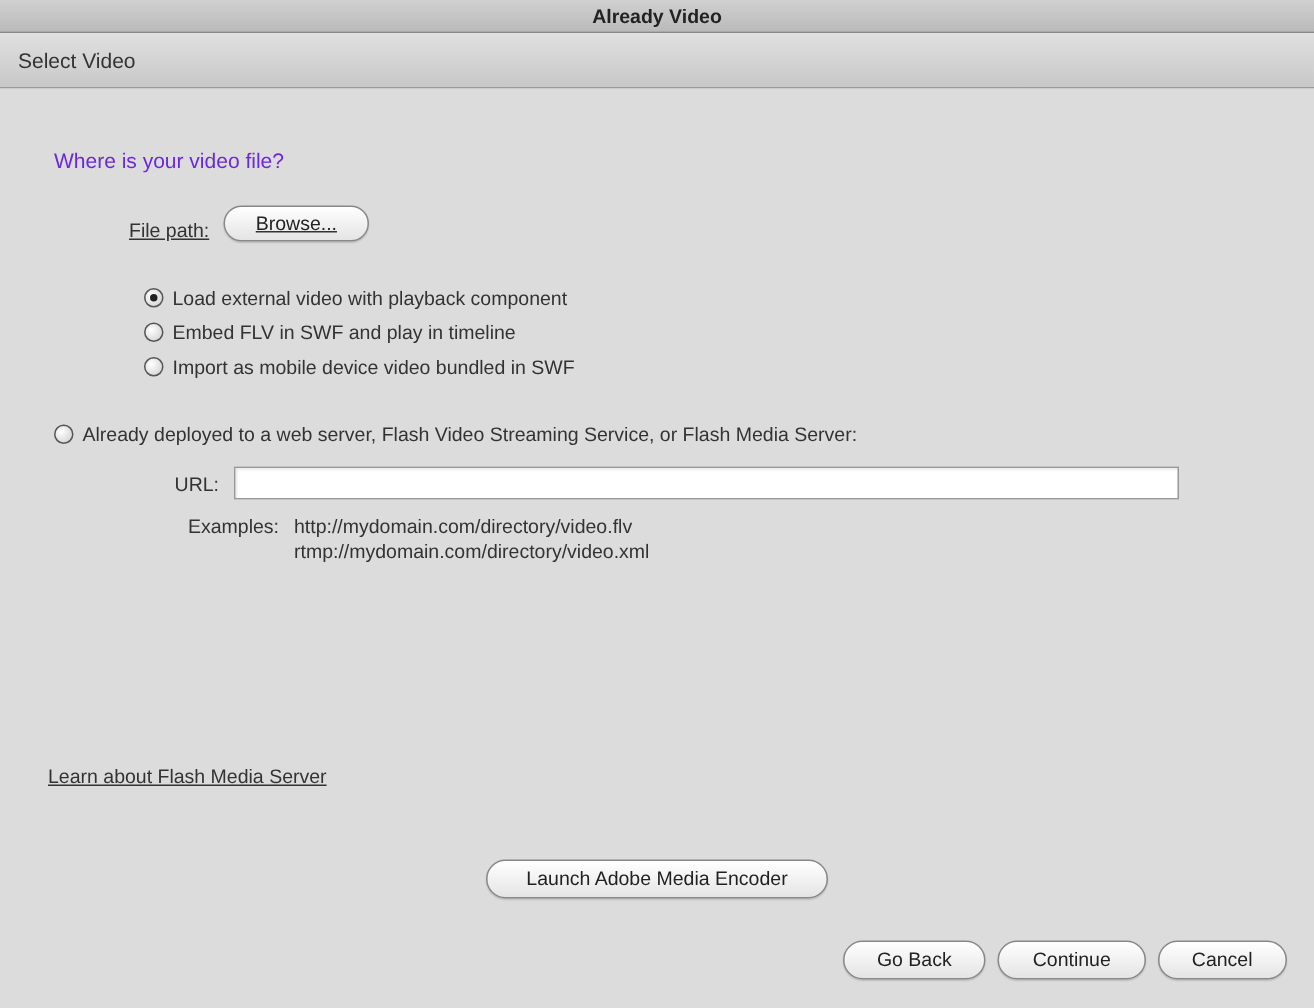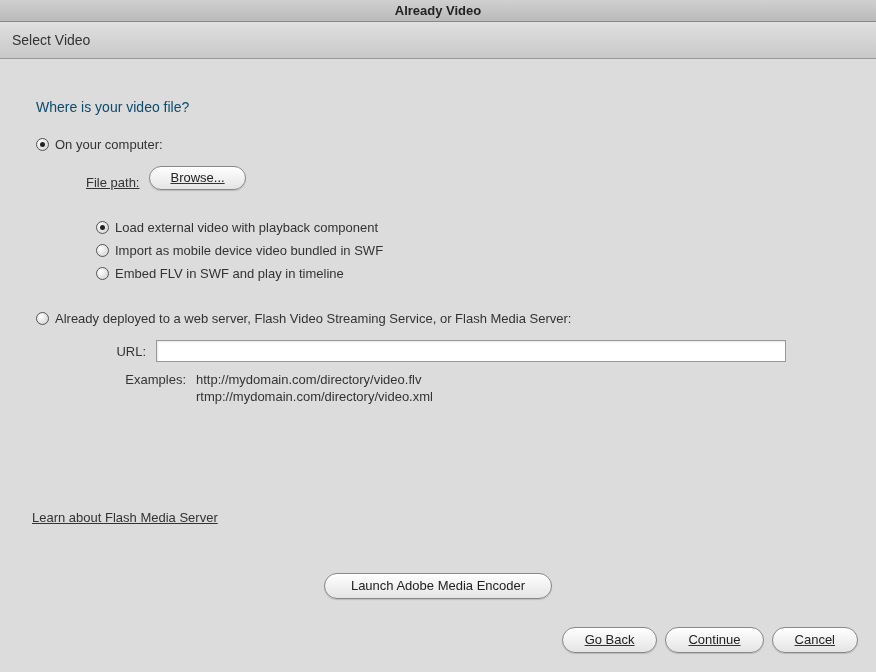--- a/index.html
+++ b/index.html
@@ -34,21 +34,21 @@
       color: #333;
     }
     .content {
       padding: 40px 36px 12px 36px;
       background: #dcdcdc;
       height: 560px;
       position: relative;
     }
     .section-heading {
       font-size: 14px;
-      color: #0c4a6e;
+      color: #6d28d9;
       margin-bottom: 22px;
     }
     .radio-row {
       display: flex;
       align-items: center;
       margin-bottom: 8px;
     }
     .radio {
       width: 13px;
       height: 13px;
@@ -178,59 +178,55 @@
       background: #dcdcdc;
       border-top: none;
       padding: 8px 18px 14px 0;
       text-align: right;
     }
     .footer .pill-button {
       margin-left: 8px;
       padding: 3px 22px;
     }
     .wide { padding: 3px 28px; }
-    .nav-section { display:flex; justify-content:flex-end; text-decoration:underline;}
+    .nav-section { display:flex; justify-content:flex-end; }
   </style>
 </head>
 <body>
 
 <div class="titlebar">
   <span>Already Video</span>
 </div>
 
 <div class="subtitle">
   <span>Select Video</span>
 </div>
 
 <div class="content">
 
   <div class="section-heading">Where is your video file?</div>
 
-  <div class="radio-row indent-1">
-    <span class="radio selected"></span>
-    <span class="radio-label">On your computer:</span>
-  </div>
 
   <div class="file-path-row">
     <span class="file-path-label">File path:</span>
     <button class="pill-button">Browse...</button>
   </div>
 
   <div class="options-group">
     <div class="radio-row indent-3">
       <span class="radio selected"></span>
       <span class="radio-label">Load external video with playback component</span>
     </div>
     <div class="radio-row indent-3">
       <span class="radio"></span>
-      <span class="radio-label">Import as mobile device video bundled in SWF</span>
+      <span class="radio-label">Embed FLV in SWF and play in timeline</span>
     </div>
     <div class="radio-row indent-3">
       <span class="radio"></span>
-      <span class="radio-label">Embed FLV in SWF and play in timeline</span>
+      <span class="radio-label">Import as mobile device video bundled in SWF</span>
     </div>
   </div>
 
   <div class="deployed-section">
     <div class="radio-row indent-1">
       <span class="radio"></span>
       <span class="radio-label">Already deployed to a web server, Flash Video Streaming Service, or Flash Media Server:</span>
     </div>
 
     <div class="url-row">

